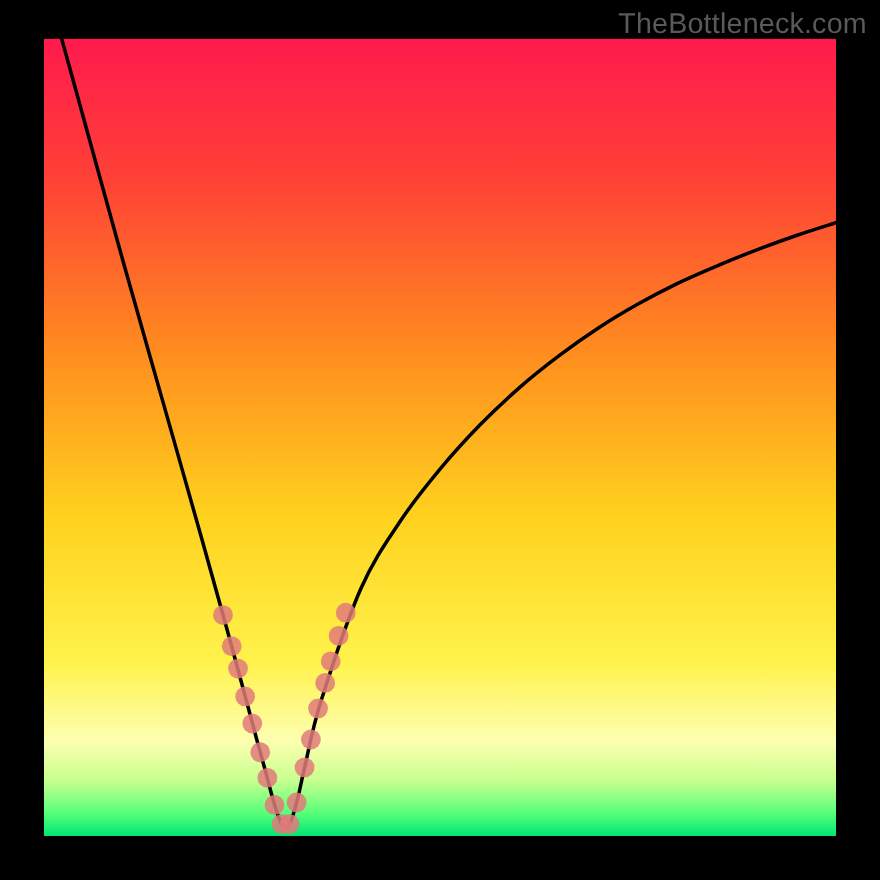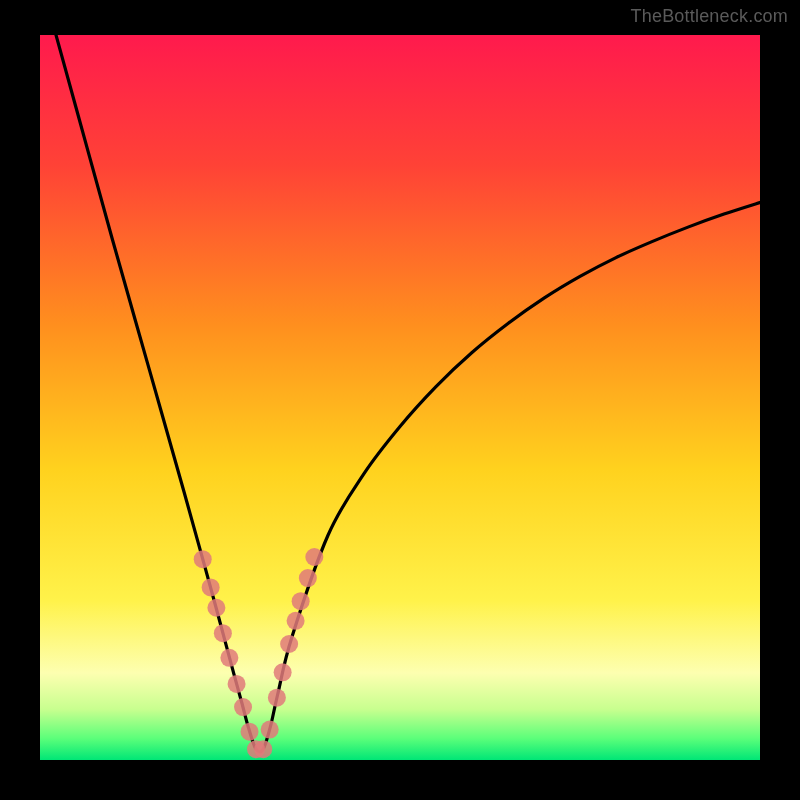--- a/index.html
+++ b/index.html
@@ -25,21 +25,21 @@
     top: 35px;
     width: 720px;
     height: 725px;
     overflow: hidden;
   }
   .watermark {
     position: absolute;
     top: 6px;
     right: 12px;
     color: #5a5a5a;
-    font-size: 18px;
+    font-size: 26px;
     font-weight: 400;
     letter-spacing: 0.2px;
     user-select: none;
   }
   svg { display: block; }
 </style>
 </head>
 <body>
 
 <div class="frame">

